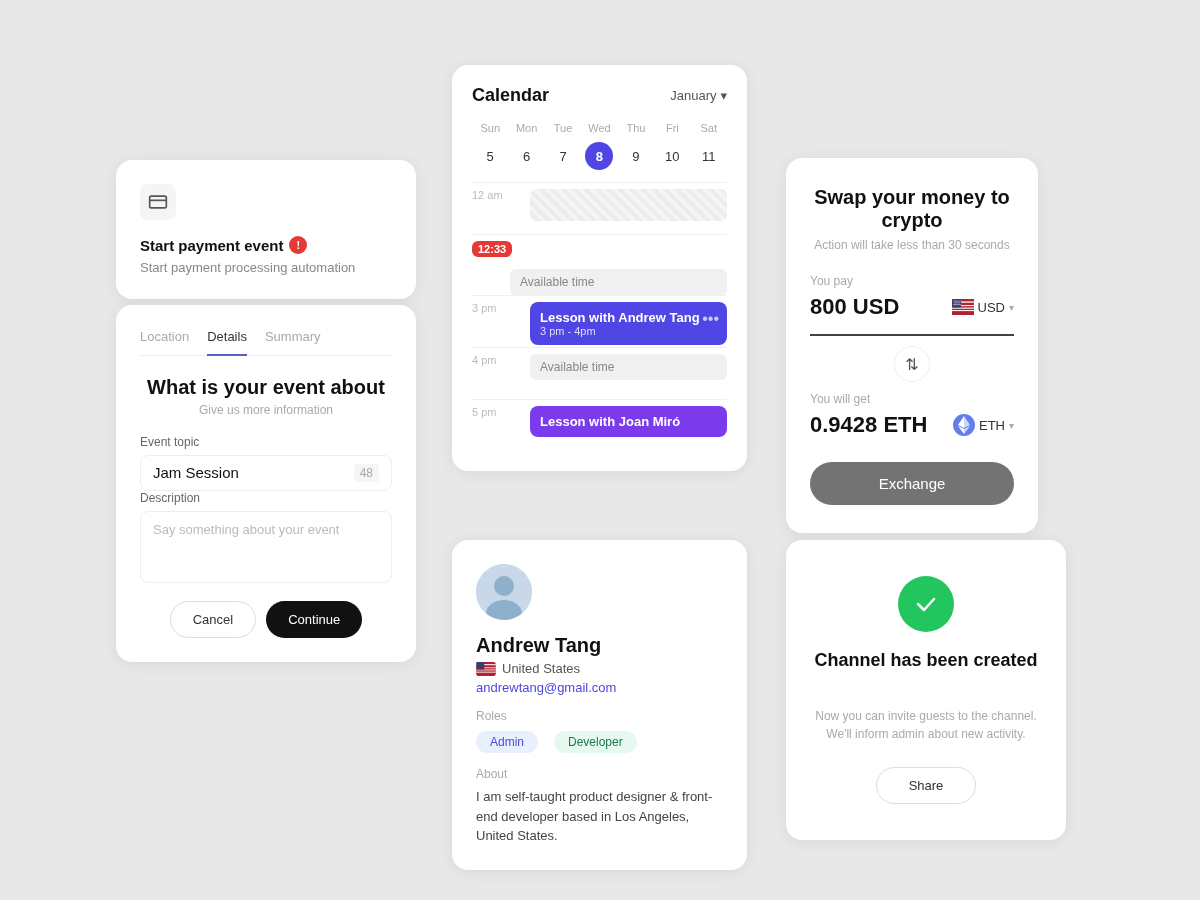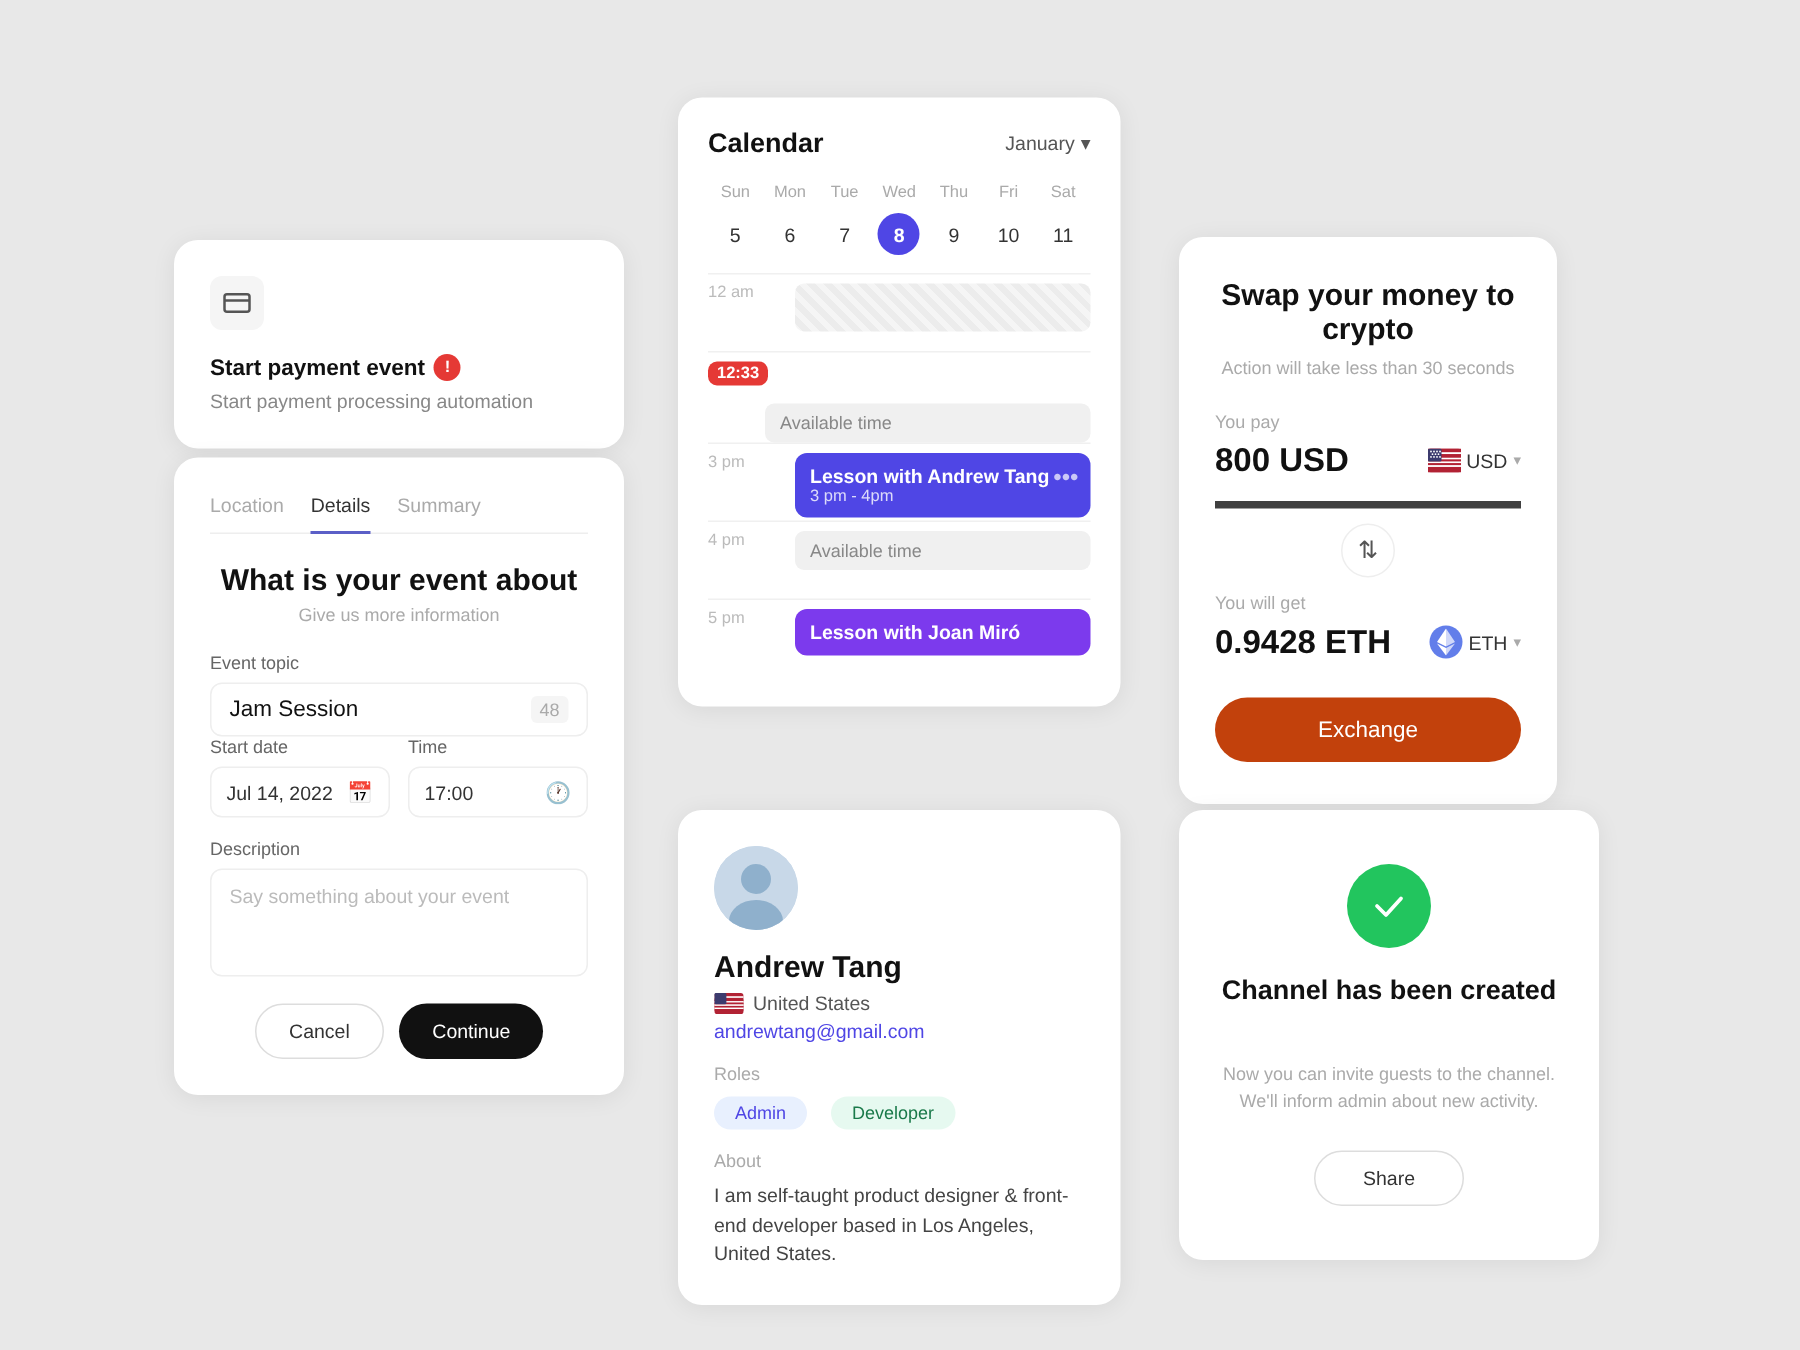--- a/index.html
+++ b/index.html
@@ -323,21 +323,21 @@
     }
     .crypto-label {
       font-size: 12px;
       color: #aaa;
       margin-bottom: 6px;
     }
     .crypto-input-row {
       display: flex;
       align-items: center;
       justify-content: space-between;
-      border-bottom: 5px solid #404040;
+      border-bottom: 2px solid #404040;
       padding-bottom: 14px;
       margin-bottom: 6px;
     }
     .crypto-amount {
       font-size: 22px;
       font-weight: 600;
       color: #111;
     }
     .crypto-currency {
       display: flex;
@@ -369,21 +369,21 @@
     }
     .eth-icon {
       width: 22px; height: 22px;
       background: #627eea;
       border-radius: 50%;
       display: flex; align-items: center; justify-content: center;
       color: #fff;
       font-size: 11px;
     }
     .btn-exchange {
-      background: #c2410c;
+      background: #737373;
       color: #fff;
       border: none;
       border-radius: 24px;
       width: 100%;
       padding: 13px;
       font-size: 15px;
       font-weight: 500;
       cursor: pointer;
     }
 
@@ -519,36 +519,20 @@
       <div class="tab-item">Location</div>
       <div class="tab-item active">Details</div>
       <div class="tab-item">Summary</div>
     </div>
     <div class="event-heading">What is your event about</div>
     <div class="event-sub">Give us more information</div>
     <div class="field-label">Event topic</div>
     <div class="topic-row">
       <span class="topic-value">Jam Session</span>
       <span class="topic-count">48</span>
-    </div>
-    <div class="date-row">
-      <div class="date-field">
-        <div class="field-label">Start date</div>
-        <div class="input-row">
-          <span class="input-val">Jul 14, 2022</span>
-          <span class="input-icon">📅</span>
-        </div>
-      </div>
-      <div class="time-field">
-        <div class="field-label">Time</div>
-        <div class="input-row">
-          <span class="input-val">17:00</span>
-          <span class="input-icon">🕐</span>
-        </div>
-      </div>
     </div>
     <div class="field-label">Description</div>
     <div class="desc-area">
       <span style="color:#bbb; font-size:13px;">Say something about your event</span>
     </div>
     <div class="btn-row">
       <button class="btn-cancel">Cancel</button>
       <button class="btn-continue">Continue</button>
     </div>
   </div>

